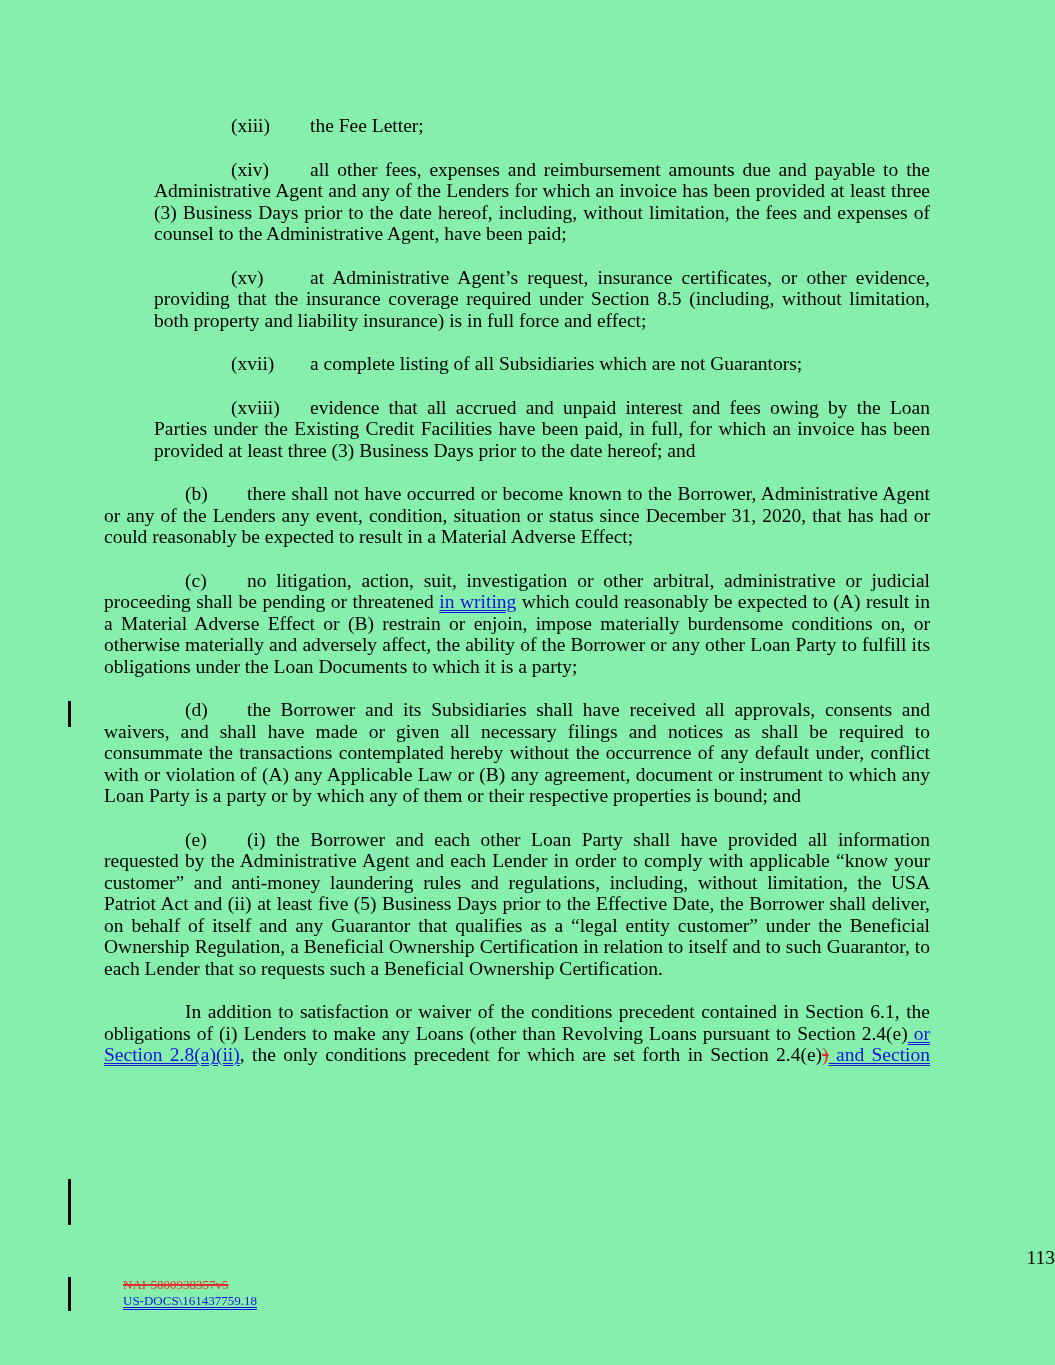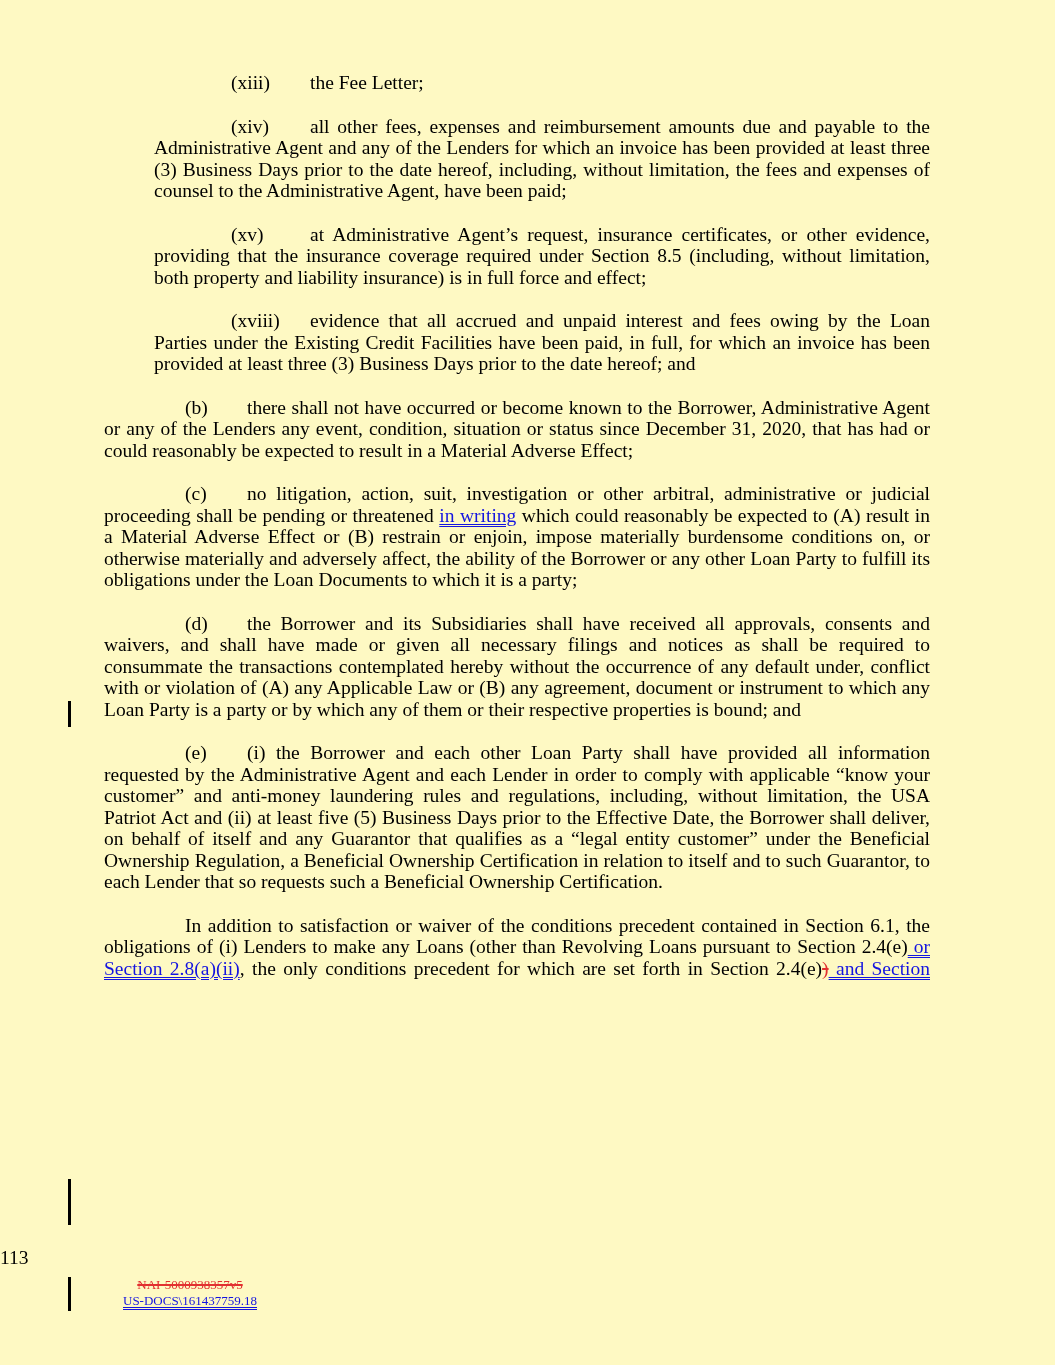--- a/index.html
+++ b/index.html
@@ -1,27 +1,27 @@
 <!DOCTYPE html>
 <html style="--insertion-blue: #1414e0; --deletion-red: #e23030;"><head>
 <meta charset="utf-8">
 <style>
   html, body { margin: 0; padding: 0; background: #ffffff; }
   .page {
     position: relative;
     width: 1055px;
     height: 1365px;
-    background: #fef9c3;
+    background: #86efac;
     color: #000000;
     font-family: "Liberation Serif", "DejaVu Serif", serif;
     font-size: 19.5px;
     line-height: 21.5px;
     overflow: hidden;
     box-sizing: border-box;
-    padding-top: 72px;
+    padding-top: 115px;
   }
   .para {
     margin: 0 0 22px 104px;
     width: 826px;
     text-align: justify;
   }
   .para.letter { text-indent: 81px; }
   .para.sub {
     margin-left: 154px;
     width: 776px;
@@ -58,29 +58,28 @@
   .run-del {
     color: var(--deletion-red, #e23030);
     text-decoration: line-through;
     text-decoration-thickness: 1.5px;
   }
   .page-number {
     position: absolute;
     top: 1247px;
     left: 0;
     width: 100%;
-    text-align: left;
+    text-align: right;
   }
   .doc-footer {
     position: absolute;
     top: 1277px;
     left: 123px;
     font-size: 13px;
     line-height: 16px;
-    text-align: center;
   }
   .footer-del {
     color: var(--deletion-red, #e23030);
     text-decoration: line-through;
     text-decoration-thickness: 1.5px;
   }
   .footer-ins {
     color: var(--insertion-blue, #0000ee);
     text-decoration: underline double;
     text-underline-offset: 2px;
@@ -101,20 +100,21 @@
 
 <div class="page">
 
   <p class="para sub"><span class="label">(xiii)</span><span><span class="run-n">the Fee Letter;</span></span></p>
 
   <p class="para sub"><span class="label">(xiv)</span><span><span class="run-n">all other fees, expenses and reimbursement amounts due and payable to the Administrative Agent and any of the Lenders for which an invoice has been provided at least three (3) Business Days prior to the date hereof, including, without limitation, the fees and expenses of counsel to the Administrative Agent, have been paid;</span></span></p>
 
   <p class="para sub"><span class="label">(xv)</span><span><span class="run-n">at Administrative Agent’s request, insurance certificates, or other evidence, providing that the insurance coverage required under </span><span class="run-xref">Section 8.5</span><span class="run-n"> (including, without limitation, both property and liability insurance) is in full force and effect;</span></span></p>
 
 
+  <p class="para sub"><span class="label">(xvii)</span><span><span class="run-n">a complete listing of all Subsidiaries which are not Guarantors;</span></span></p>
 
   <p class="para sub"><span class="label">(xviii)</span><span><span class="run-n">evidence that all accrued and unpaid interest and fees owing by the Loan Parties under the Existing Credit Facilities have been paid, in full, for which an invoice has been provided at least three (3) Business Days prior to the date hereof; and</span></span></p>
 
 
   <p class="para letter"><span class="label">(b)</span><span><span class="run-n">there shall not have occurred or become known to the Borrower, Administrative Agent or any of the Lenders any event, condition, situation or status since December 31, 2020, that has had or could reasonably be expected to result in a Material Adverse Effect;</span></span></p>
 
   <p class="para letter"><span class="label">(c)</span><span><span class="run-n">no litigation, action, suit, investigation or other arbitral, administrative or judicial proceeding shall be pending or threatened </span><span class="run-ins">in writing</span><span class="run-n"> which could reasonably be expected to (A) result in a Material Adverse Effect or (B) restrain or enjoin, impose materially burdensome conditions on, or otherwise materially and adversely affect, the ability of the Borrower or any other Loan Party to fulfill its obligations under the Loan Documents to which it is a party;</span></span></p>
 
   <p class="para letter"><span class="label">(d)</span><span><span class="run-n">the Borrower and its Subsidiaries shall have received all approvals, consents and waivers, and shall have made or given all necessary filings and notices as shall be required to consummate the transactions contemplated hereby without the occurrence of any default under, conflict with or violation of (A) any Applicable Law or (B) any agreement, document or instrument to which any Loan Party is a party or by which any of them or their respective properties is bound; and</span></span></p>
 

